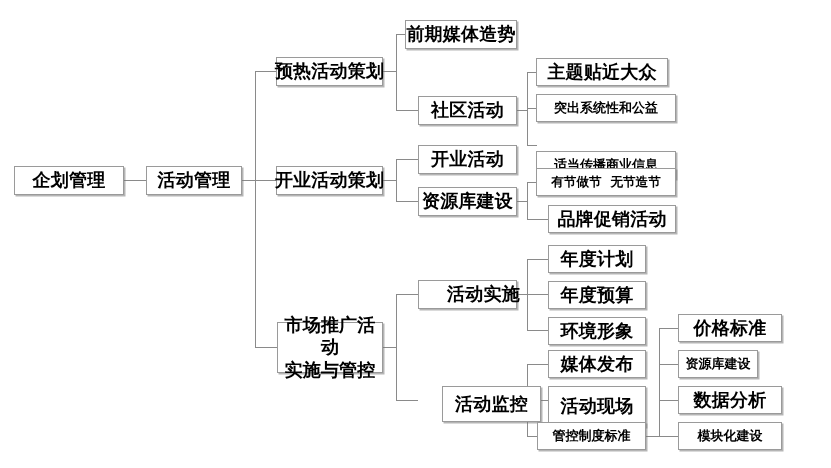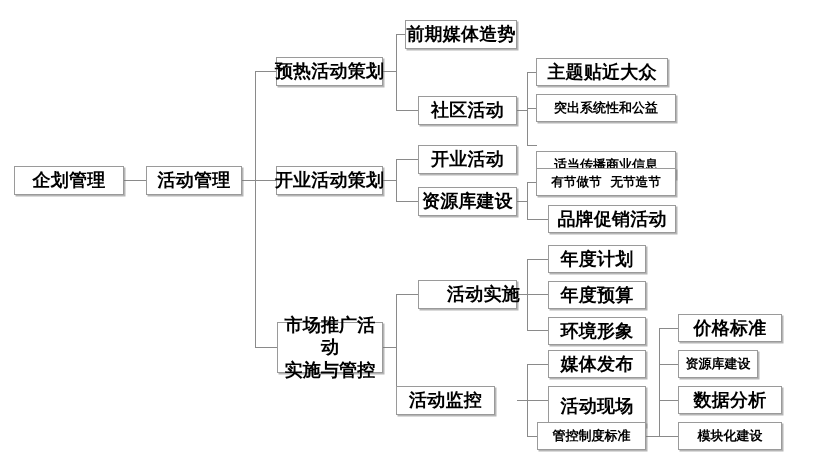--- a/index.html
+++ b/index.html
@@ -116,21 +116,21 @@
   <div class="node" style="left:405px; top:20px; width:112px; height:29px;">前期媒体造势</div>
 
   <div class="node" style="left:418px; top:96px; width:99px; height:29px;">社区活动</div>
 
   <div class="node" style="left:418px; top:145px; width:99px; height:29px;">开业活动</div>
 
   <div class="node" style="left:418px; top:187px; width:99px; height:29px;">资源库建设</div>
 
   <div class="node" style="left:418px; top:280px; width:99px; height:29px;padding-left:32px;">活动实施</div>
 
-  <div class="node" style="left:396px; top:386px; width:99px; height:29px;">活动监控</div>
+  <div class="node" style="left:442px; top:386px; width:99px; height:36px;">活动监控</div>
 
   <div class="node" style="left:536px; top:58px; width:132px; height:28px;">主题贴近大众</div>
 
   <div class="node wide-text" style="left:536px; top:94px; width:140px; height:28px;">突出系统性和公益</div>
 
   <div class="node wide-text" style="left:536px; top:131px; width:140px; height:28px;margin-top:20px;">适当传播商业信息</div>
 
   <div class="node small-text" style="left:536px; top:168px; width:140px; height:28px;">有节做节  无节造节</div>
 
   <div class="node" style="left:548px; top:205px; width:128px; height:28px;">品牌促销活动</div>

